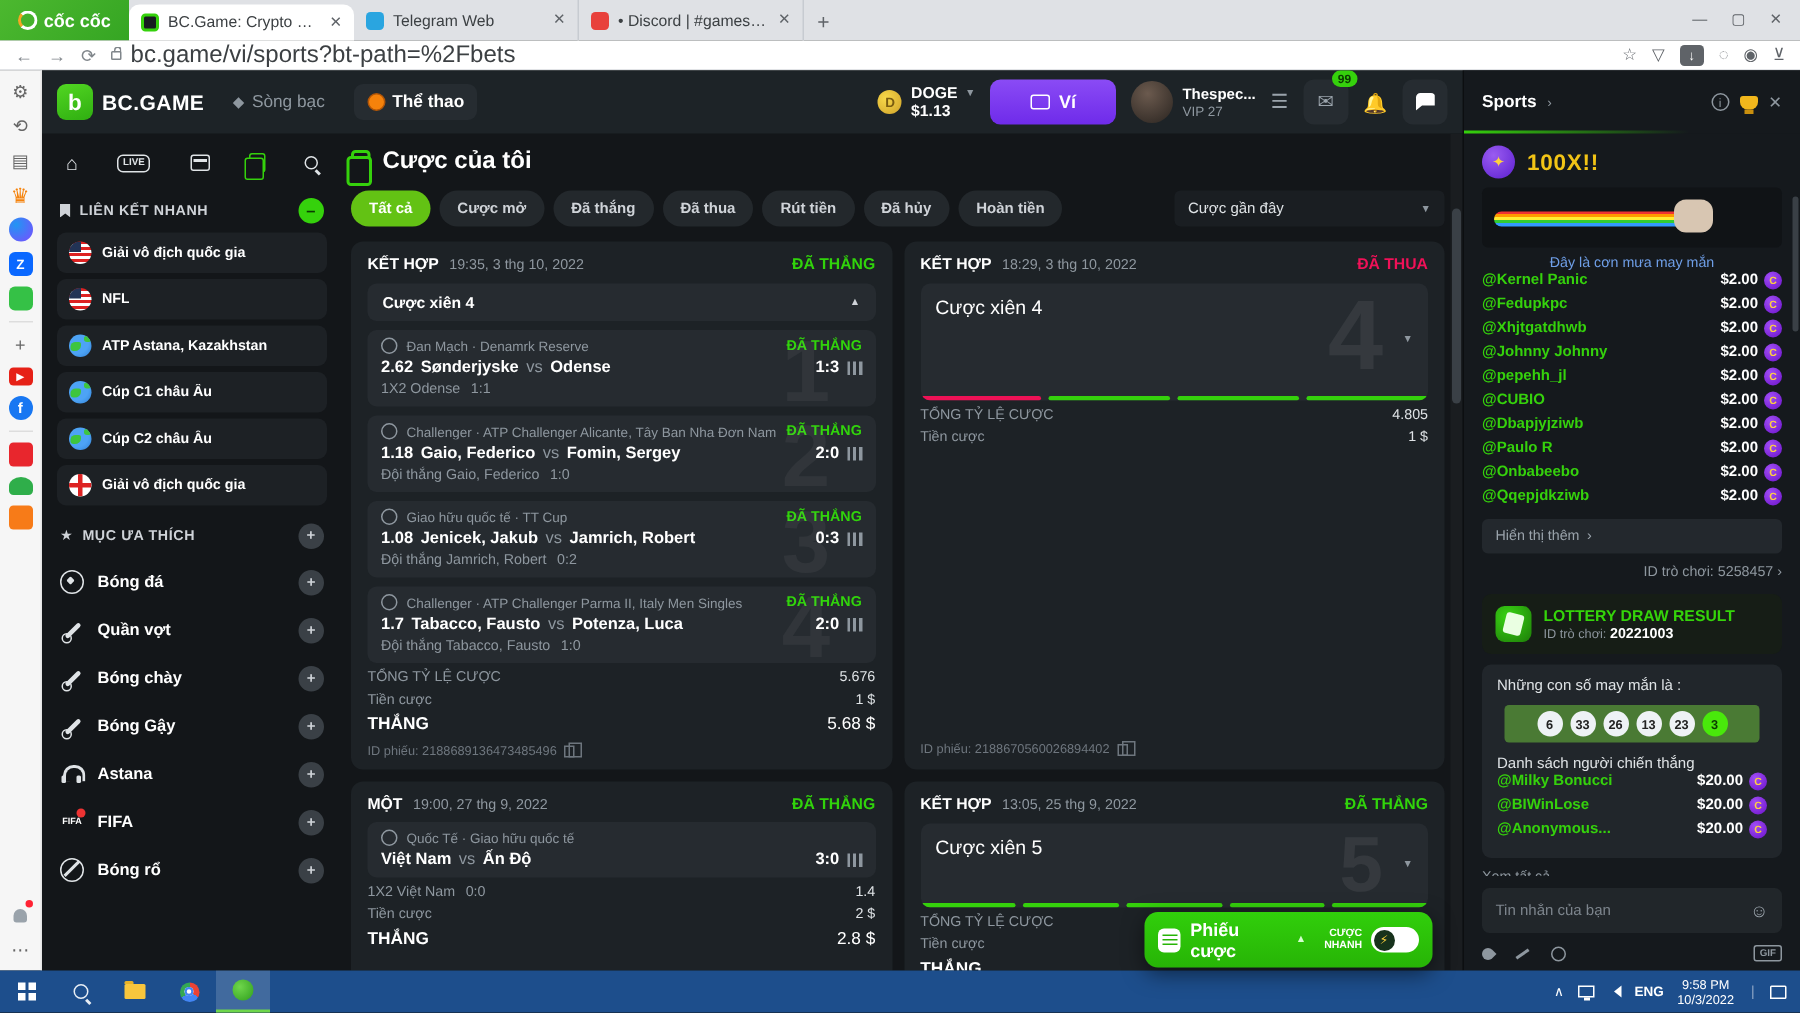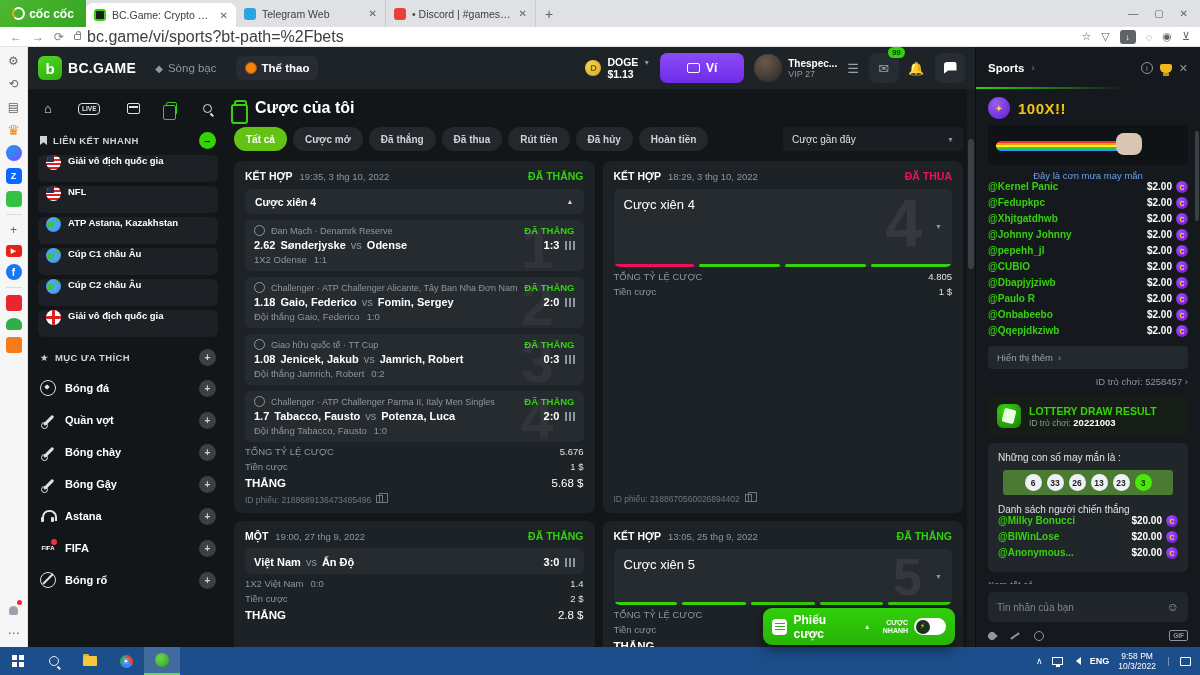--- a/index.html
+++ b/index.html
@@ -93,21 +93,21 @@
   .cal { width:13px; height:11px; border:1.5px solid #dfe3e6; border-radius:2px; position:relative; }
   .cal::before { content:""; position:absolute; left:1px; right:1px; top:2px; height:1.5px; background:#dfe3e6; }
   .docs { width:11px; height:13px; border:1.5px solid #35d10c; border-radius:2px; position:relative; }
   .docs::before { content:""; position:absolute; left:-4px; top:2px; width:11px; height:13px; border:1.5px solid #35d10c; border-radius:2px; background:#131619; }
   .mag { width:9px; height:9px; border:1.5px solid #dfe3e6; border-radius:50%; position:relative; }
   .mag::after { content:""; position:absolute; right:-3px; bottom:-3px; width:4px; height:1.5px; background:#dfe3e6; transform:rotate(45deg); }
   .sec-head { display:flex; align-items:center; gap:6px; color:#cfd3d8; font-size:9.5px; font-weight:bold; letter-spacing:.4px; padding:6px 2px; }
   .bkm { width:7px; height:9px; background:#cfd3d8; clip-path:polygon(0 0,100% 0,100% 100%,50% 70%,0 100%); }
   .minus-btn { margin-left:auto; width:17px; height:17px; background:#35d10c; border-radius:50%; color:#0b3a02; font-weight:bold; font-size:11px; display:flex; align-items:center; justify-content:center; }
   .plus-btn { margin-left:auto; width:17px; height:17px; background:#3a4046; border-radius:50%; color:#cfd3d8; font-weight:bold; font-size:10px; display:flex; align-items:center; justify-content:center; }
-  .ql { background:#1d2125; border-radius:6px; height:27px; display:flex; gap:7px; padding:0 8px; margin-bottom:4px; }
+  .ql { background:#1d2125; border-radius:6px; height:27px; display:flex; align-items:center; gap:7px; padding:0 8px; margin-bottom:4px; }
   .ql .t { color:#fff; font-weight:bold; font-size:9.5px; white-space:nowrap; overflow:hidden; }
   .flag { width:15px; height:15px; border-radius:50%; flex:none; }
   .flag-us { background:repeating-linear-gradient(180deg,#d22,#d22 2px,#fff 2px,#fff 4px); position:relative; overflow:hidden; }
   .flag-us::before { content:""; position:absolute; left:0; top:0; width:8px; height:7px; background:#235; }
   .flag-globe { background:radial-gradient(circle at 35% 35%,#4da3f5 55%,#2f7fd4); position:relative; overflow:hidden; }
   .flag-globe::before { content:""; position:absolute; left:1px; top:5px; width:7px; height:6px; background:#3ec53e; border-radius:50% 20% 60% 30%; }
   .flag-globe::after { content:""; position:absolute; right:0px; top:1px; width:5px; height:4px; background:#3ec53e; border-radius:40%; }
   .flag-eng { background:#fff; position:relative; overflow:hidden; }
   .flag-eng::before { content:""; position:absolute; left:6px; top:0; width:3px; height:100%; background:#d22; }
   .flag-eng::after { content:""; position:absolute; left:0; top:6px; width:100%; height:3px; background:#d22; }
@@ -155,21 +155,21 @@
   .lg-top { display:flex; align-items:center; gap:6px; font-size:9px; }
   .lg-top .lg-st { margin-left:auto; font-weight:bold; font-size:9.5px; }
   .lg-mid { display:flex; align-items:center; gap:5px; margin-top:3px; font-size:11px; position:relative; }
   .lg-sel { display:flex; gap:7px; margin-top:3px; font-size:9.5px; color:#8e979f; }
   .sico { width:11px; height:11px; border:1.2px solid #8e979f; border-radius:50%; flex:none; }
   .bars { width:10px; height:9px; flex:none; background:linear-gradient(90deg,#8e979f 0 2px,transparent 2px 4px,#8e979f 4px 6px,transparent 6px 8px,#8e979f 8px 10px); }
   .trow { display:flex; align-items:center; margin-top:4px; font-size:9.5px; }
   .trow .v { margin-left:auto; color:#dfe3e6; }
   .trow.win { font-size:11.5px; margin-top:5px; }
   .trow.win .v { color:#fff; font-weight:normal; }
-  .idrow { display:flex; align-items:flex-start; gap:5px; margin-top:6px; font-size:8.5px; color:#6e767e; }
+  .idrow { display:flex; align-items:flex-end; gap:5px; margin-top:6px; font-size:8.5px; color:#6e767e; }
   .copy { width:7px; height:8px; border:1px solid #6e767e; position:relative; }
   .copy::after { content:""; position:absolute; left:2px; top:-3px; width:7px; height:8px; border:1px solid #6e767e; }
   .combo-box { background:#262b30; border-radius:6px; padding:8px 10px; margin-top:7px; position:relative; height:78px; overflow:hidden; }
   .combo-box .nm { color:#fff; font-size:13px; }
   .combo-box .wm2 { position:absolute; right:30px; top:-4px; font-size:66px; font-weight:bold; color:rgba(255,255,255,0.07); }
   .combo-box .caret { position:absolute; right:10px; top:34px; }
   .segs { position:absolute; left:0; right:0; bottom:0; display:flex; gap:5px; }
   .seg { height:3px; flex:1; border-radius:2px; background:#35d10c; }
   .seg.lost { background:#ee1256; }
   #main-sb { position:absolute; right:0; top:0; width:8px; height:100%; background:#1a1d20; }
@@ -629,20 +629,24 @@
               </div>
           </div>
 
           <div class="card card-short">
             <div class="card-h">
               <span class="typ">MỘT</span>
               <span class="tm">19:00, 27 thg 9, 2022</span>
               <span class="st g">ĐÃ THẮNG</span>
             </div>
             <div class="leg">
+              <div class="lg-top">
+                <span class="sico"></span>
+                <span class="muted">Quốc Tế · Giao hữu quốc tế</span>
+              </div>
               <div class="lg-mid">
                 <span class="b w">Việt Nam</span>
                 <span class="muted">vs</span>
                 <span class="b w">Ấn Độ</span>
                 <span class="sp"></span>
                 <span class="b w">3:0</span>
                 <span class="bars"></span>
               </div>
             </div>
             <div class="trow muted">

